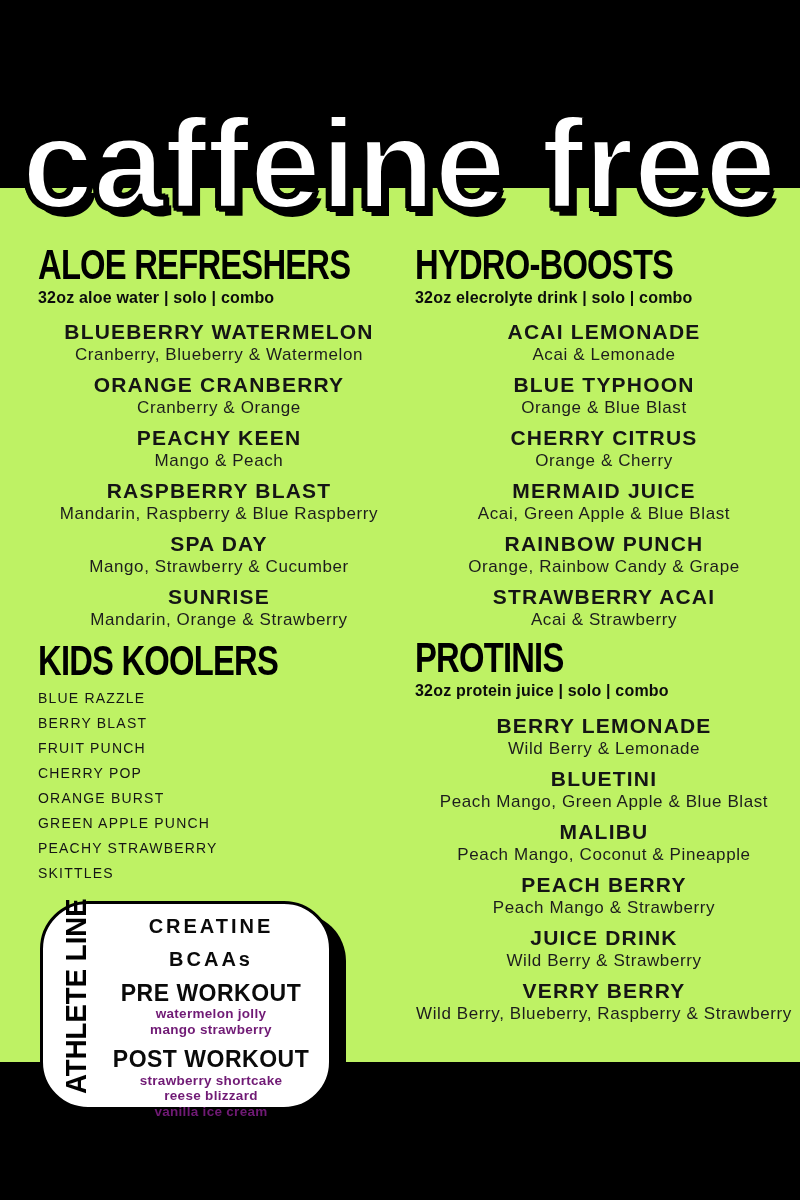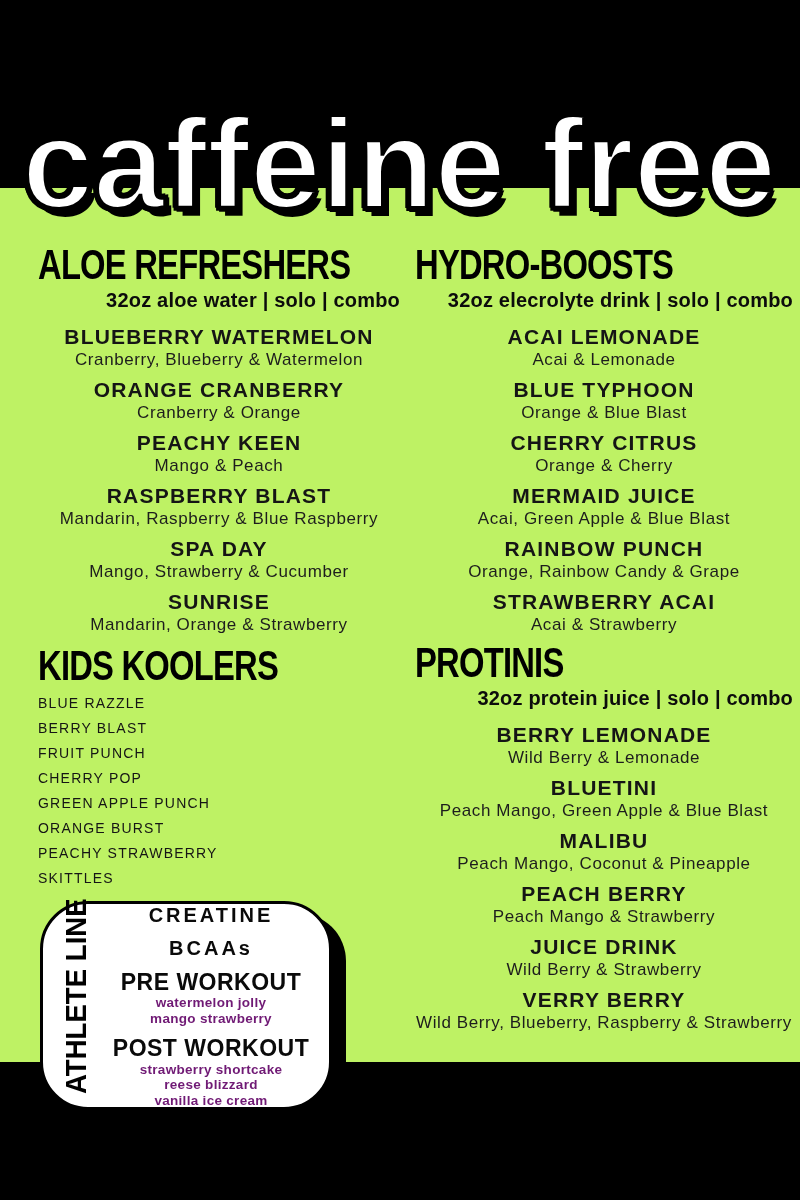--- a/index.html
+++ b/index.html
@@ -33,22 +33,22 @@
   .col{position:absolute;top:0;}
   .col-left{left:38px;width:362px;}
   .col-right{left:415px;width:378px;}
   .col-inner{padding-top:56px;}
   .section-heading{
     font-size:42px;line-height:1.0;font-weight:bold;color:#000;
     white-space:nowrap;
   }
   .h-scale{display:inline-block;transform:scaleX(0.78);transform-origin:left bottom;letter-spacing:-1px;}
   .section-subtitle{
-    font-size:20px;font-weight:bold;line-height:1.15;margin-top:3px;
-    letter-spacing:0.2px;color:#0c0c0c;white-space:nowrap;text-align:right;
+    font-size:16px;font-weight:bold;line-height:1.15;margin-top:3px;
+    letter-spacing:0.2px;color:#0c0c0c;white-space:nowrap;
   }
   .items{margin-top:12px;}
   .item{margin-bottom:7px;text-align:center;}
   .item-name{
     font-size:21px;line-height:26px;font-weight:bold;letter-spacing:1.2px;
     color:#151515;white-space:nowrap;
   }
   .item-desc{
     font-size:17px;line-height:20px;letter-spacing:0.6px;color:#1d1d1d;
   }
@@ -65,21 +65,21 @@
     box-shadow:14px 12px 0 #000;
     z-index:2;box-sizing:border-box;
   }
   .athlete-label{
     position:absolute;left:-60px;top:90px;width:185px;height:30px;
     transform:rotate(-90deg) scaleX(0.92);transform-origin:center center;
     font-size:30px;line-height:30px;font-weight:bold;text-align:center;
     color:#000;white-space:nowrap;
   }
   .athlete-content{
-    margin-left:62px;width:212px;text-align:center;
+    margin-left:62px;width:212px;text-align:center;padding-top:11px;
   }
   .athlete-entry{margin-bottom:10px;}
   .athlete-entry-sm .athlete-name{font-size:20px;letter-spacing:3px;}
   .athlete-entry-sm{margin-bottom:11px;}
   .athlete-name{
     font-size:23px;line-height:1.1;font-weight:bold;color:#0a0a0a;
     letter-spacing:0.5px;white-space:nowrap;
   }
   .athlete-flavor{
     font-size:13.5px;line-height:15.5px;font-weight:bold;color:#701a75;
@@ -129,22 +129,22 @@
         </div>
       </div>
 
       <div class="kids-section">
         <div class="section-heading"><span class="h-scale">KIDS KOOLERS</span></div>
         <div class="kids-list">
           <div class="kids-item">BLUE RAZZLE</div>
           <div class="kids-item">BERRY BLAST</div>
           <div class="kids-item">FRUIT PUNCH</div>
           <div class="kids-item">CHERRY POP</div>
+          <div class="kids-item">ORANGE BURST</div>
           <div class="kids-item">GREEN APPLE PUNCH</div>
-          <div class="kids-item">ORANGE BURST</div>
           <div class="kids-item">PEACHY STRAWBERRY</div>
           <div class="kids-item">SKITTLES</div>
         </div>
       </div>
 
     </div>
   </div>
 
   <div class="col col-right">
     <div class="col-inner">

